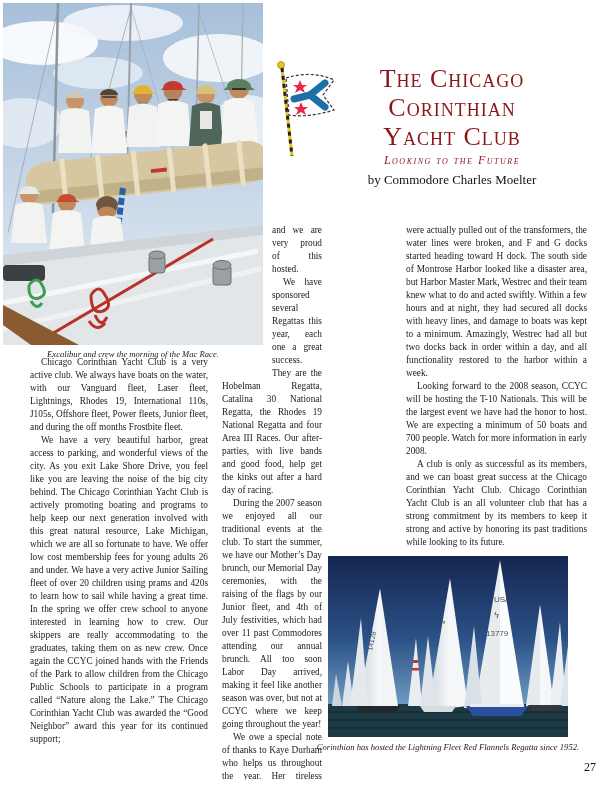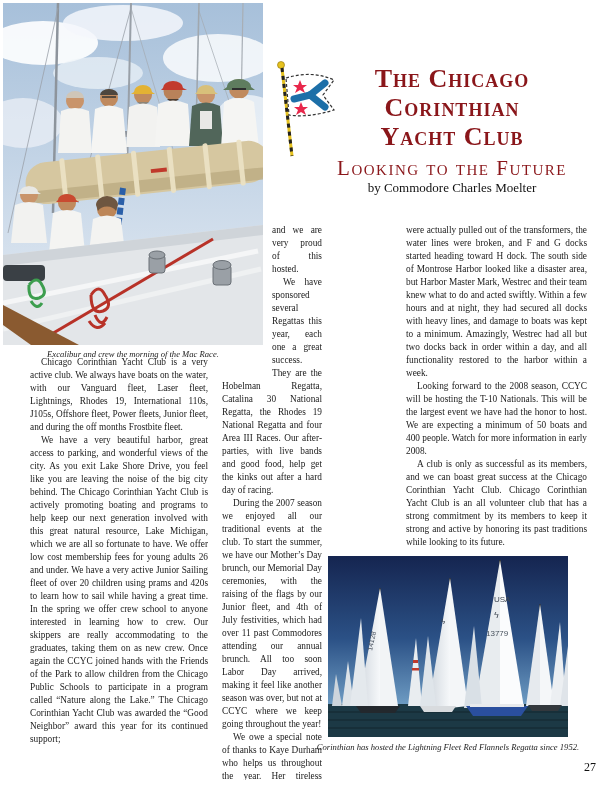--- a/index.html
+++ b/index.html
@@ -29,28 +29,28 @@
   .burgee{position:absolute;left:270px;top:58px;width:68px;height:102px;}
   .masthead{
     position:absolute;left:336px;top:64px;width:232px;
     text-align:center;
   }
   .title-line{
     font-variant:small-caps;
     font-size:26px;
     line-height:29px;
     letter-spacing:1px;
-    font-weight:bold;
+    font-weight:normal;
   }
   .subtitle{
     font-variant:small-caps;
-    font-size:21px;
+    font-size:12px;
     line-height:18px;
     letter-spacing:1.5px;
-    margin-top:8px;
+    font-style:italic;
   }
   .byline{
     font-size:13px;
     line-height:15px;
     color:#111111;
     margin-top:3px;
   }
   
   .col{
     position:absolute;
@@ -226,21 +226,21 @@
     <div class="spacer-photo-left"></div>
     <div class="spacer-photo-right"></div>
   <p class="">and we are very proud of this hosted.</p>
       <p class="indent">We have sponsored several Regattas this year, each one a great success. They are the Hobelman Regatta, Catalina 30 National Regatta, the Rhodes 19 National Regatta and four Area III Races. Our after-parties, with live bands and good food, help get the kinks out after a hard day of racing.</p>
       <p class="indent">During the 2007 season we enjoyed all our traditional events at the club. To start the summer, we have our Mother’s Day brunch, our Memorial Day ceremonies, with the raising of the flags by our Junior fleet, and 4th of July festivities, which had over 11 past Commodores attending our annual brunch. All too soon Labor Day arrived, making it feel like another season was over, but not at CCYC where we keep going throughout the year!</p>
       <p class="indent">We owe a special note of thanks to Kaye Durham who helps us throughout the year. Her tireless efforts are greatly appreciated as is her help with this magazine!</p>
     </div>
 
   <div class="col col-3">
       <p class="">were actually pulled out of the transformers, the water lines were broken, and F and G docks started heading toward H dock. The south side of Montrose Harbor looked like a disaster area, but Harbor Master Mark, Westrec and their team knew what to do and acted swiftly. Within a few hours and at night, they had secured all docks with heavy lines, and damage to boats was kept to a minimum. Amazingly, Westrec had all but two docks back in order within a day, and all functionality restored to the harbor within a week.</p>
-      <p class="indent">Looking forward to the 2008 season, CCYC will be hosting the T-10 Nationals. This will be the largest event we have had the honor to host. We are expecting a minimum of 50 boats and 400 people. Watch for more information in early 2008.</p>
+      <p class="indent">Looking forward to the 2008 season, CCYC will be hosting the T-10 Nationals. This will be the largest event we have had the honor to host. We are expecting a minimum of 50 boats and 700 people. Watch for more information in early 2008.</p>
       <p class="indent">A club is only as successful as its members, and we can boast great success at the Chicago Corinthian Yacht Club. Chicago Corinthian Yacht Club is an all volunteer club that has a strong commitment by its members to keep it strong and active by honoring its past traditions while looking to its future.</p>
     </div>
 
   <div class="bottom-photo">
     <svg width="240" height="181" viewBox="0 0 240 181">
       <defs>
         <linearGradient id="sky2" x1="0" y1="0" x2="0" y2="1">
           <stop offset="0" stop-color="#152550"></stop>
           <stop offset="0.55" stop-color="#2b5186"></stop>
           <stop offset="1" stop-color="#6f9dc4"></stop>

